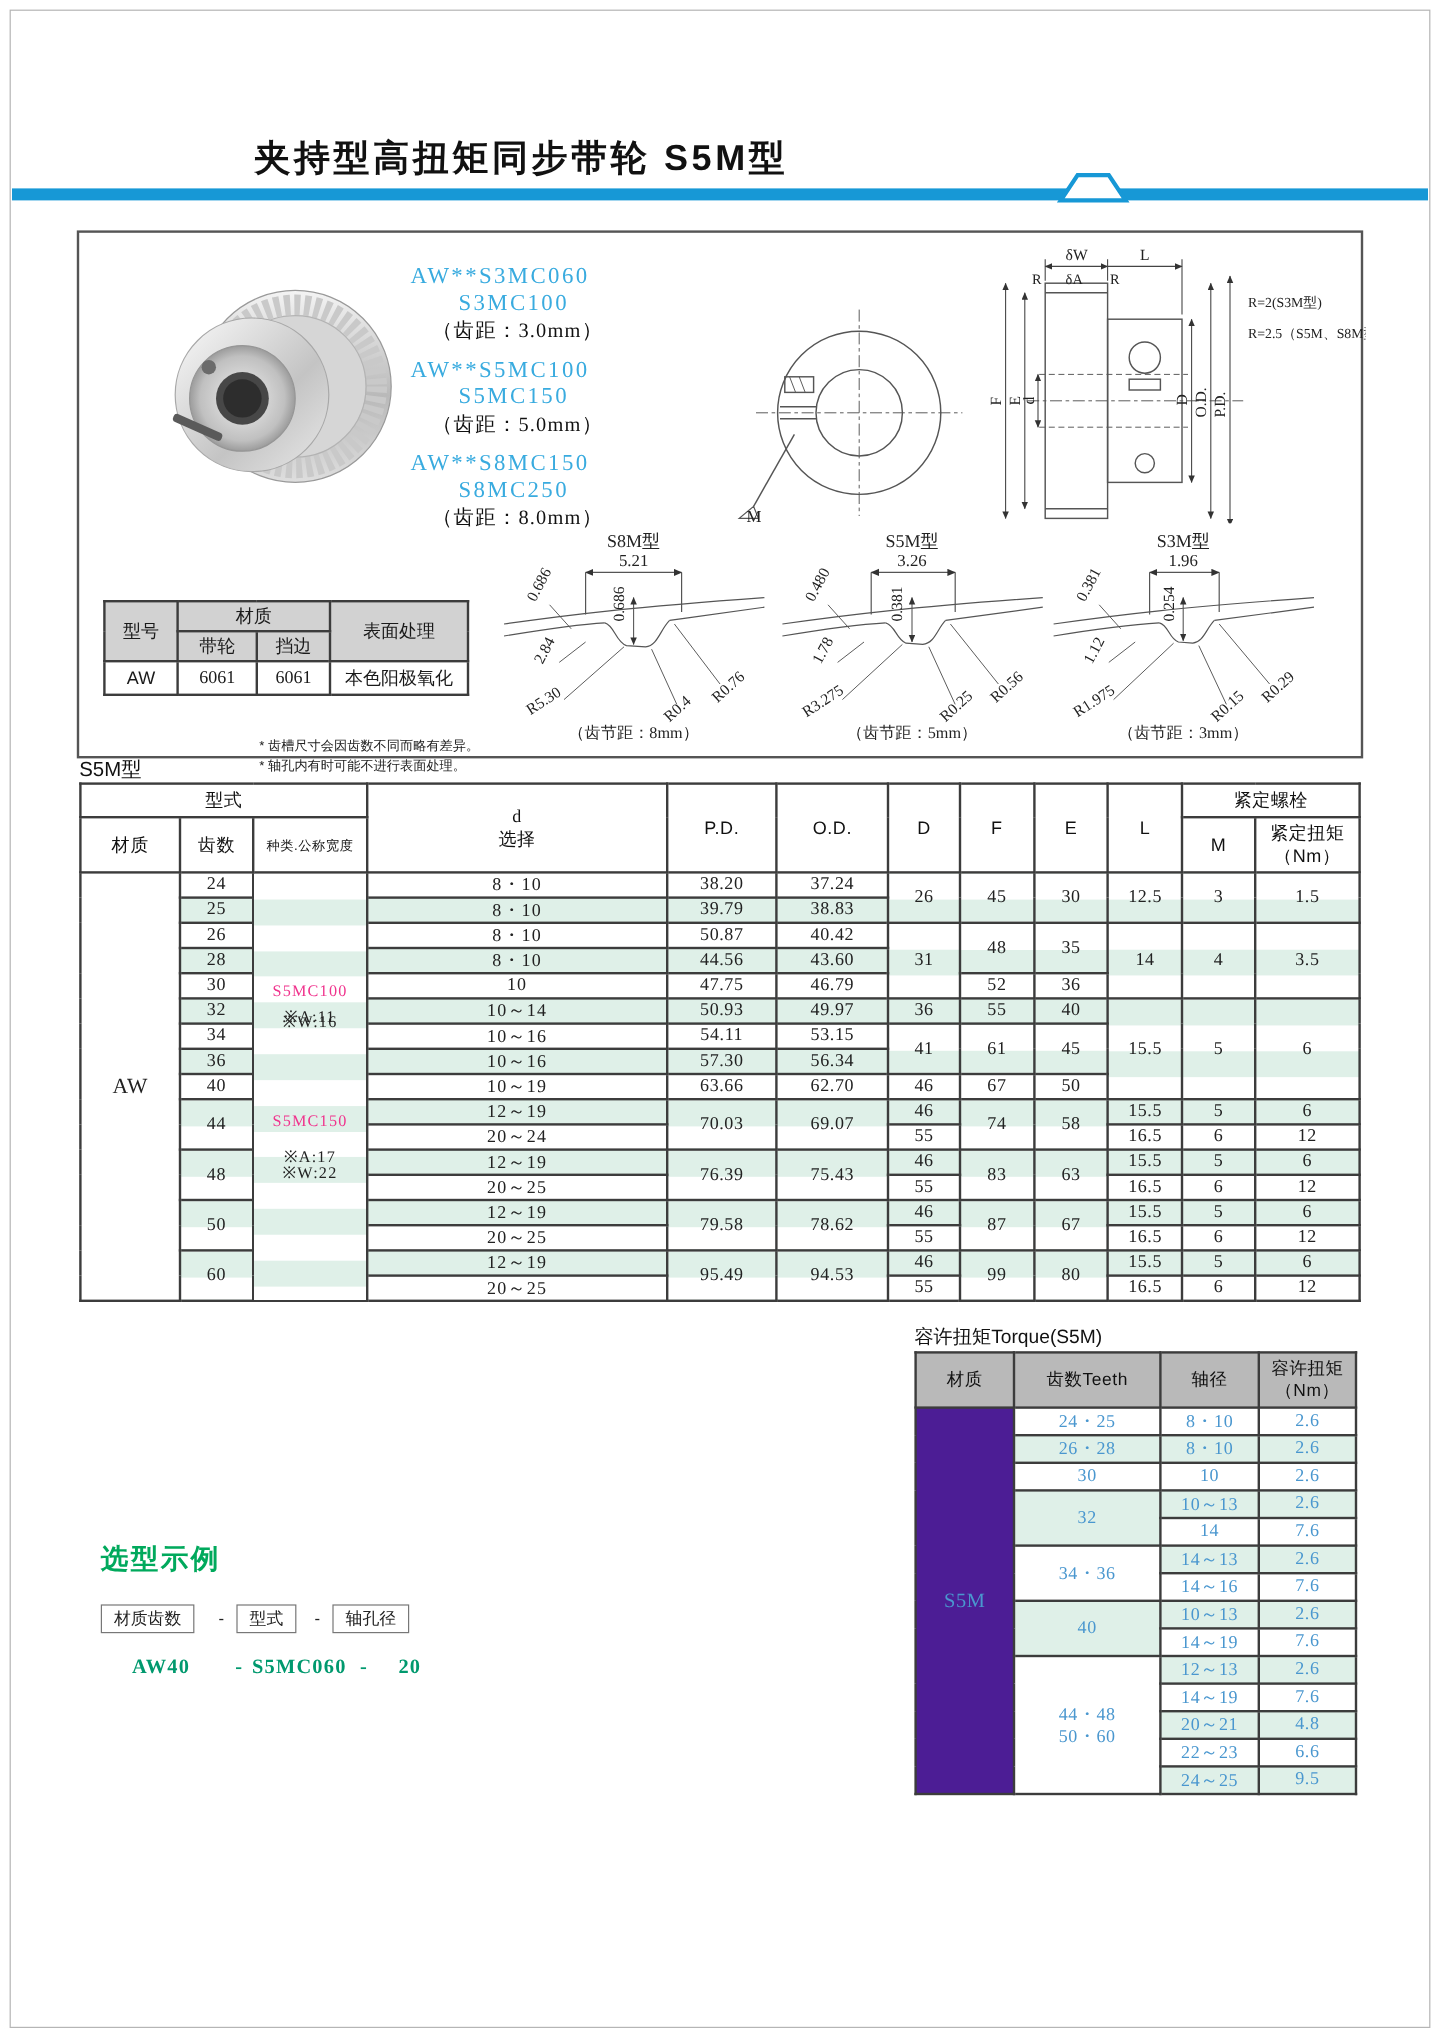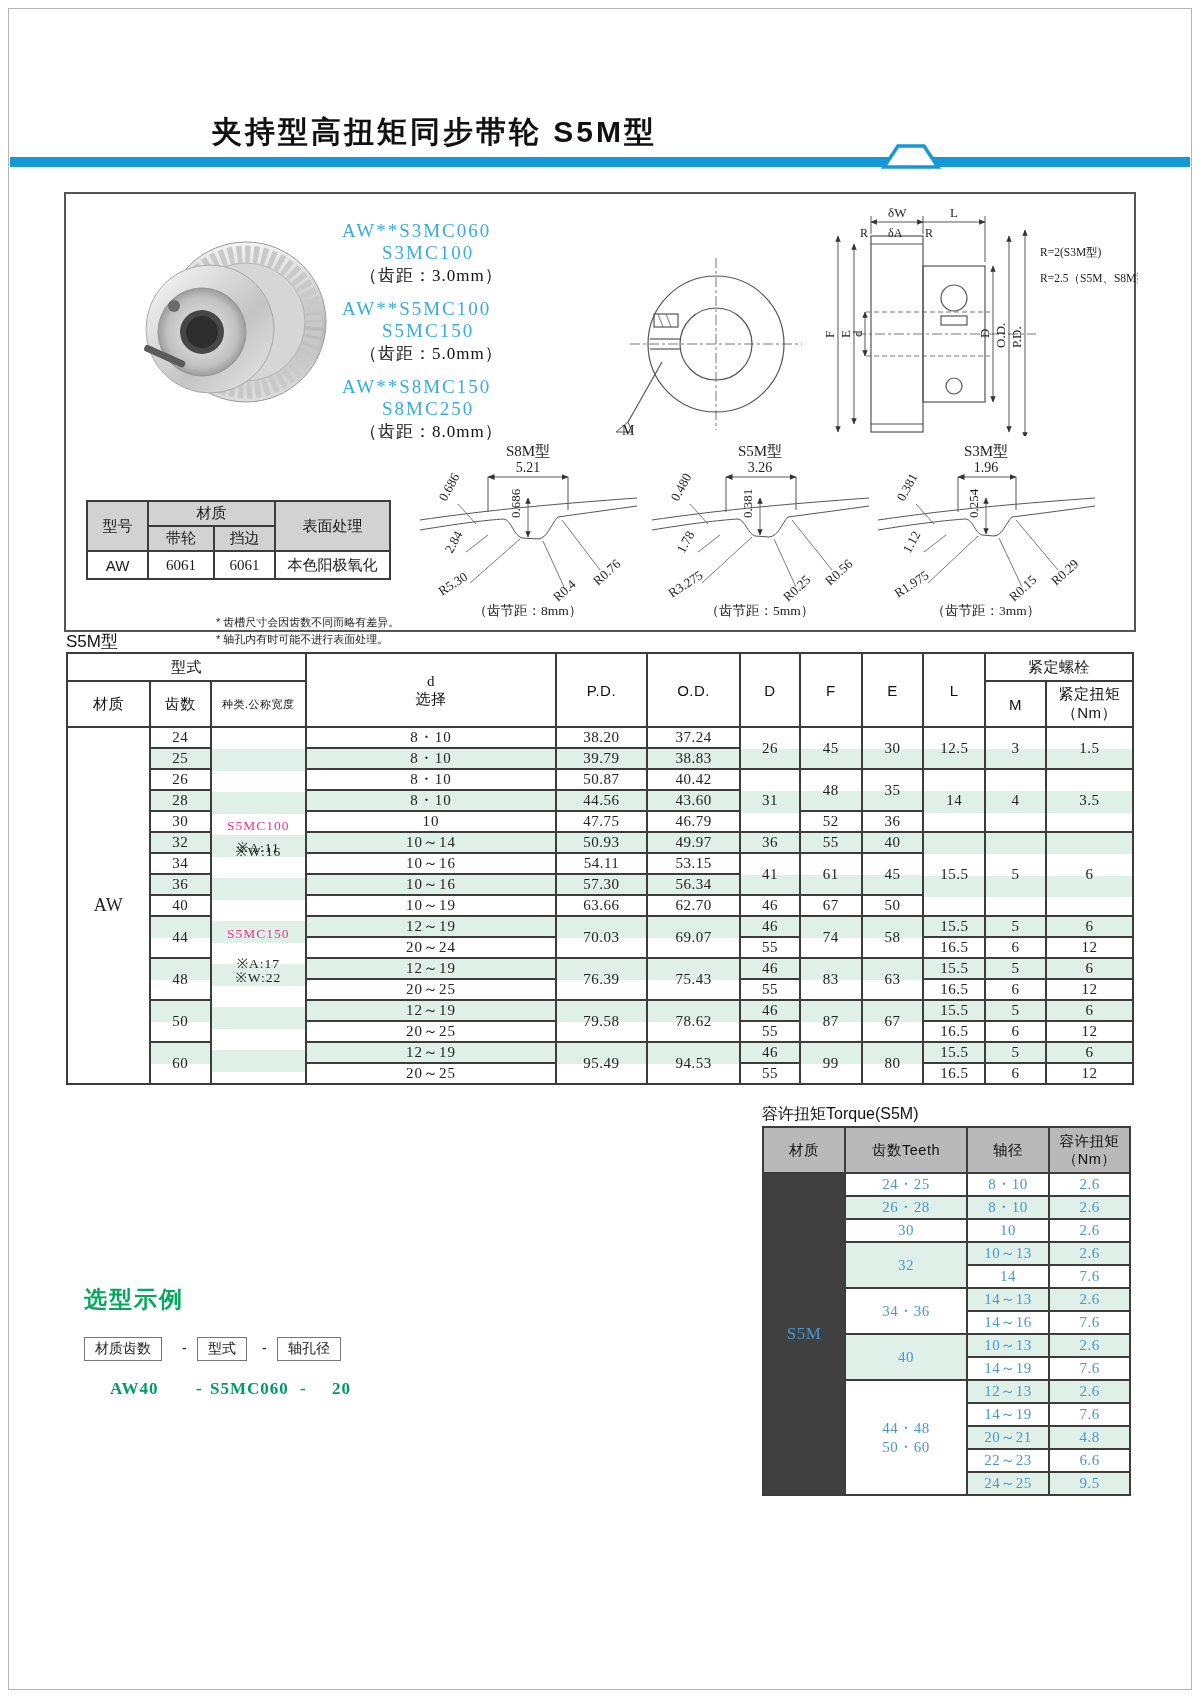--- a/index.html
+++ b/index.html
@@ -55,21 +55,21 @@
 
   
   .tq-title{position:absolute;left:762px;top:1104px;font-size:16px;color:#111;}
   .tqtable{position:absolute;left:762px;top:1126px;border-collapse:collapse;table-layout:fixed;width:367px;}
   .tqtable th,.tqtable td{border:2px solid #3c3c3c;text-align:center;vertical-align:middle;padding:0;
       font-family:"Liberation Serif","DejaVu Serif",serif;font-size:15px;letter-spacing:0.5px;}
   .tqtable th{background:#b9b9b9;font-family:"Liberation Sans",sans-serif;font-weight:normal;font-size:14.5px;color:#111;line-height:1.25;}
   .tqtable tr{height:23px;} .tqtable tr.th{height:46px;}
   .tqtable td{color:#4a97cf;}
   td.sg{background:#dff0e8;}
-  td.s5m{font-size:17px;background:#404040;}
+  td.s5m{font-size:17px;background:#4c1d95;}
 
   
   .selection{position:absolute;left:84px;top:1284px;width:360px;}
   .sel-title{font-size:23px;font-weight:bold;color:#00a95c;letter-spacing:2px;}
   .sel-boxes{position:relative;margin-top:22px;height:26px;font-size:14px;color:#222;}
   .sel-box{position:absolute;top:0;border:1px solid #777;padding:2px 10px;background:#fff;}
   .sel-dash{position:absolute;top:3px;}
   .sel-example{position:relative;margin-top:16px;height:22px;font-size:17px;font-weight:bold;color:#00996e;
       font-family:"Liberation Serif",serif;letter-spacing:1px;}
   .sel-example span{position:absolute;top:0;}

